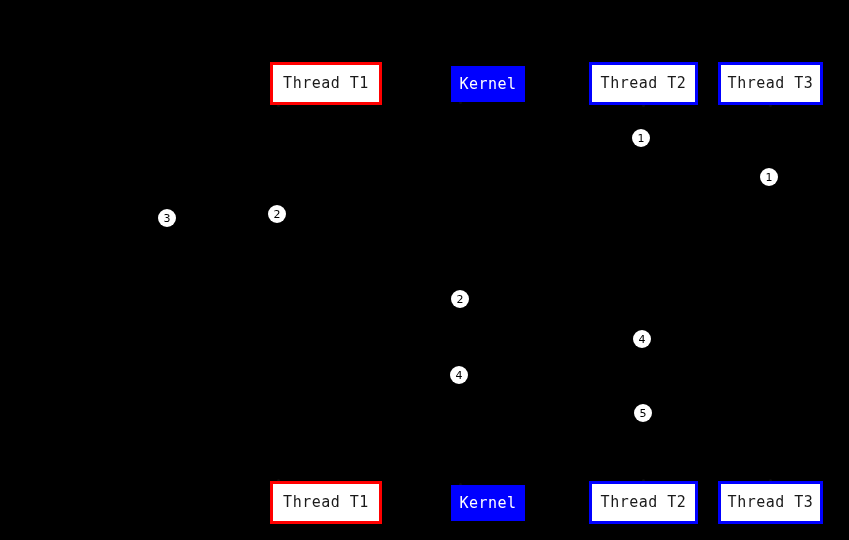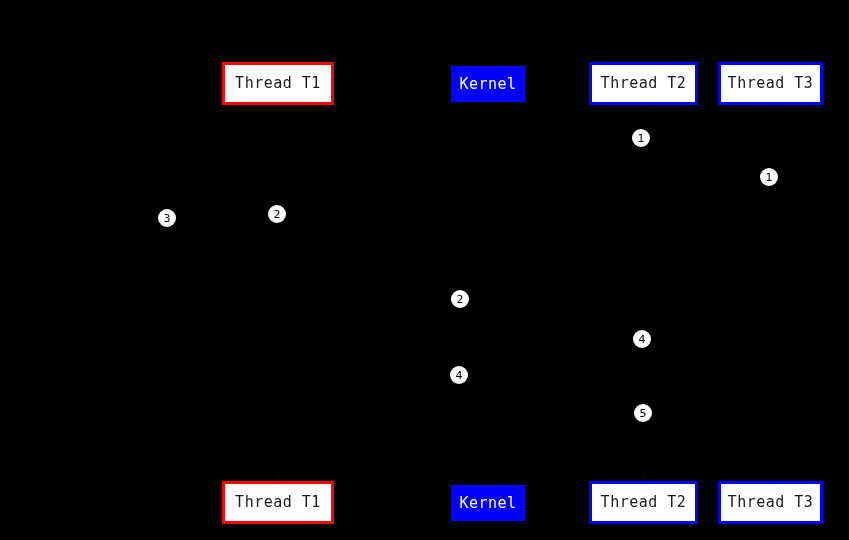--- a/index.html
+++ b/index.html
@@ -24,21 +24,21 @@
     background: #ffffff;
     color: #1a1a1a;
     display: flex;
     align-items: center;
     justify-content: center;
     font-size: 15px;
     letter-spacing: 0.5px;
     white-space: nowrap;
     line-height: 1;
   }
-  .participant.red   { border: 3px solid #ff0000; }
+  .participant.red   { border: 3px solid #ff0000; margin-left: 48px; }
   .participant.blue  { border: 3px solid #14b8a6; }
   .participant.solid-blue {
     background: #0000ff;
     color: #ffffff;
     border: none;
     margin-left: 28px;
   }
 
   
   .lifeline {

